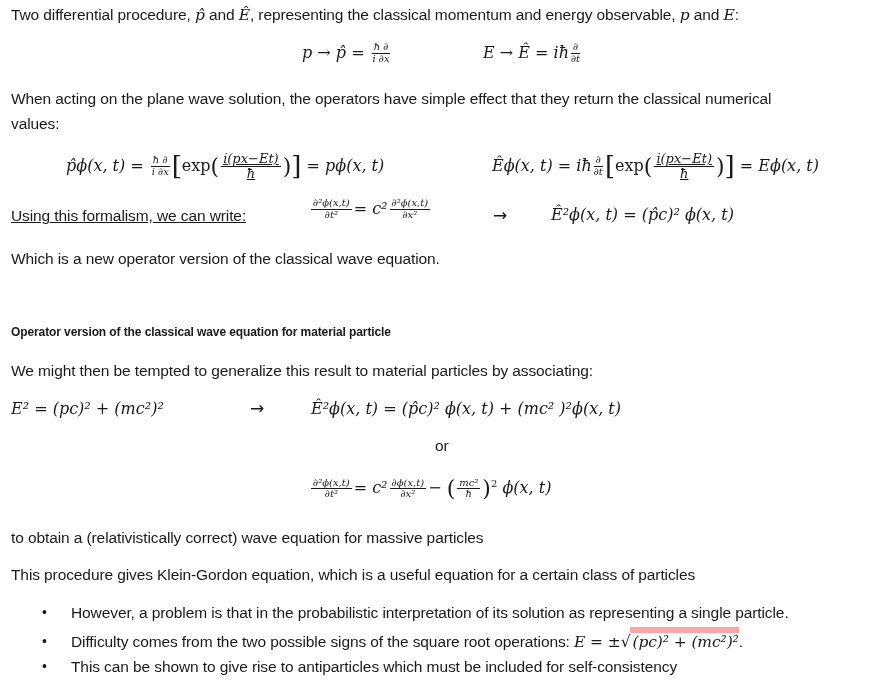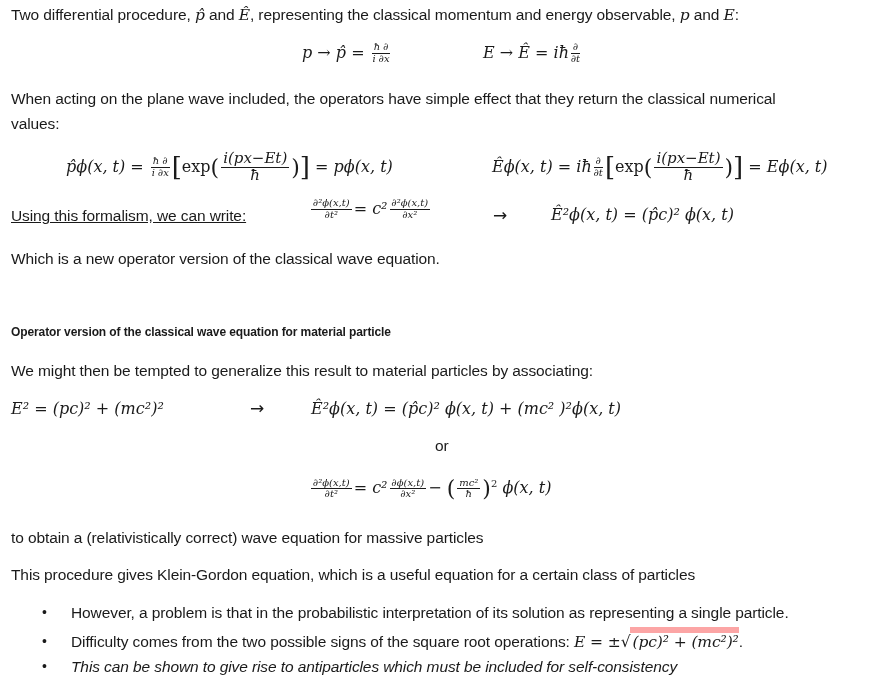--- a/index.html
+++ b/index.html
@@ -6,21 +6,21 @@
   body { width:882px; height:688px; position:relative; overflow:hidden;
          font-family:"Liberation Sans", sans-serif; color:#1a1a1a; font-size:15.5px; }
   .line { position:absolute; left:11px; white-space:nowrap; letter-spacing:-0.1px; }
   .m { font-family:"DejaVu Serif", "Liberation Serif", serif; font-style:italic; }
   .mr { font-family:"DejaVu Serif", "Liberation Serif", serif; font-style:normal; }
   .eq { position:absolute; white-space:nowrap; font-family:"DejaVu Serif","Liberation Serif",serif; font-size:16px; }
   .frac { display:inline-block; vertical-align:middle; text-align:center; margin:0 2px; }
   .frac > span { display:block; line-height:1.05; }
   .frac .num { border-bottom:1px solid #1a1a1a; padding:0 2px; }
   .frac.small { font-size:10px; }
-  .frac.tiny { font-size:15px; }
+  .frac.tiny { font-size:13px;text-decoration:underline; }
   .big { font-size:26px; vertical-align:middle; font-style:normal; font-weight:lighter; }
   .bigp { font-size:22px; vertical-align:middle; font-style:normal; }
   sup { font-size:10px; vertical-align:super; line-height:0; }
   .bold { font-weight:bold; }
   .bullet { position:absolute; left:42px; font-size:14px; }
   .arrow { position:absolute; font-family:"DejaVu Sans", sans-serif; font-size:17px; }
   .sqrt { border-top:6px solid #fca5a5; padding-left:2px; }
 </style>
 </head>
 <body>
@@ -29,21 +29,21 @@
   <span>Two differential procedure, </span><span class="m">p̂</span><span> and </span><span class="m">Ê</span><span>, representing the classical momentum and energy observable, </span><span class="m">p</span><span> and </span><span class="m">E</span><span>:</span>
 </div>
 
 <div class="eq m" style="left:302px; top:42px;">
   <span>p → p̂ = </span><span class="frac small"><span class="num nob">ħ ∂</span><span class="den">i ∂x</span></span>
 </div>
 <div class="eq m" style="left:483px; top:42px;">
   <span>E → Ê = iħ</span><span class="frac small"><span class="num">∂</span><span class="den">∂t</span></span>
 </div>
 
-<div class="line" style="top:90px;">When acting on the plane wave included, the operators have simple effect that they return the classical numerical</div>
+<div class="line" style="top:90px;">When acting on the plane wave solution, the operators have simple effect that they return the classical numerical</div>
 <div class="line" style="top:115px;">values:</div>
 
 <div class="eq m" style="left:66px; top:151px;">
   <span>p̂ϕ(x, t) = </span><span class="frac small"><span class="num nob">ħ ∂</span><span class="den">i ∂x</span></span><span class="big">[</span><span class="mr">exp</span><span class="bigp">(</span><span class="frac tiny"><span class="num">i(px−Et)</span><span class="den">ħ</span></span><span class="bigp">)</span><span class="big">]</span> <span>= pϕ(x, t)</span>
 </div>
 <div class="eq m" style="left:492px; top:151px;">
   <span>Êϕ(x, t) = iħ</span><span class="frac small"><span class="num">∂</span><span class="den">∂t</span></span><span class="big">[</span><span class="mr">exp</span><span class="bigp">(</span><span class="frac tiny"><span class="num">i(px−Et)</span><span class="den">ħ</span></span><span class="bigp">)</span><span class="big">]</span> <span>= Eϕ(x, t)</span>
 </div>
 
 <div class="line" style="top:207px;text-decoration:underline;">Using this formalism, we can write:</div>
@@ -74,13 +74,13 @@
 
 <div class="bullet" style="top:604px;">•</div>
 <div class="line" style="top:604px; left:71px;">However, a problem is that in the probabilistic interpretation of its solution as representing a single particle.</div>
 
 <div class="bullet" style="top:633px;">•</div>
 <div class="line" style="top:633px; left:71px;">
   <span>Difficulty comes from the two possible signs of the square root operations: </span><span class="m">E = ±</span><span class="mr">√</span><span class="m sqrt">(pc)² + (mc²)²</span><span>.</span>
 </div>
 
 <div class="bullet" style="top:658px;">•</div>
-<div class="line" style="top:658px; left:71px;font-style:italic;">This can be shown to give rise to antiparticles which must be included for self-consistency</div>
+<div class="line" style="top:658px; left:71px;">This can be shown to give rise to antiparticles which must be included for self-consistency</div>
 
 </body></html>

